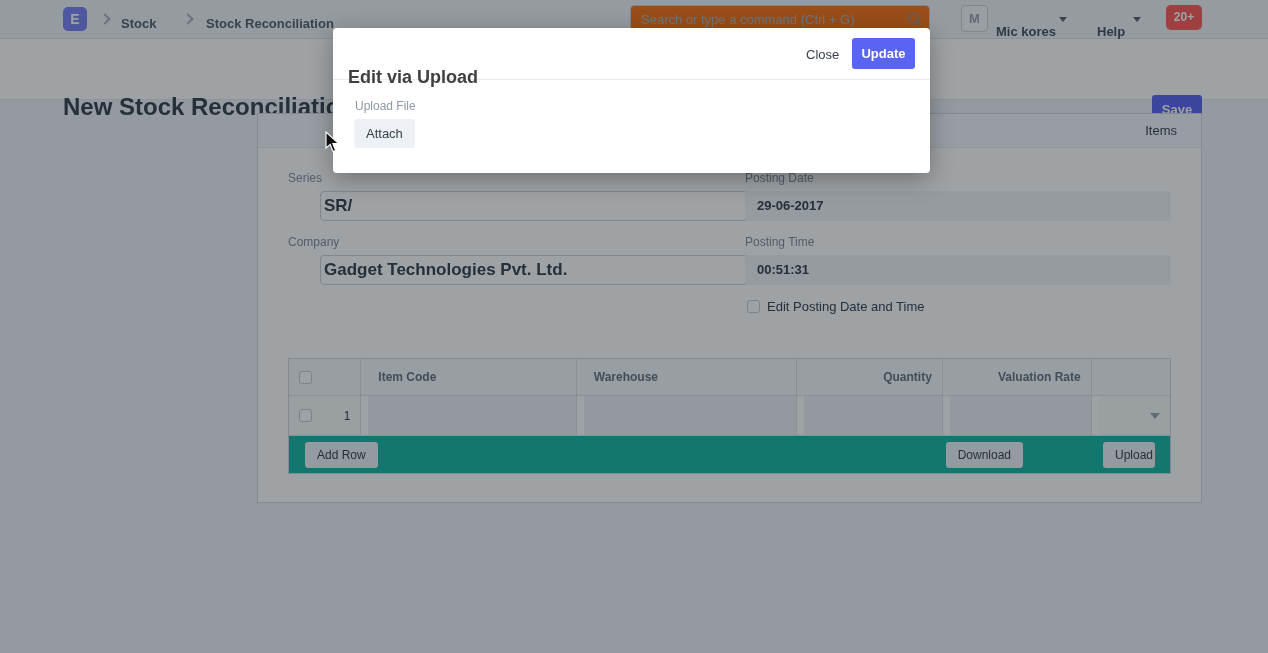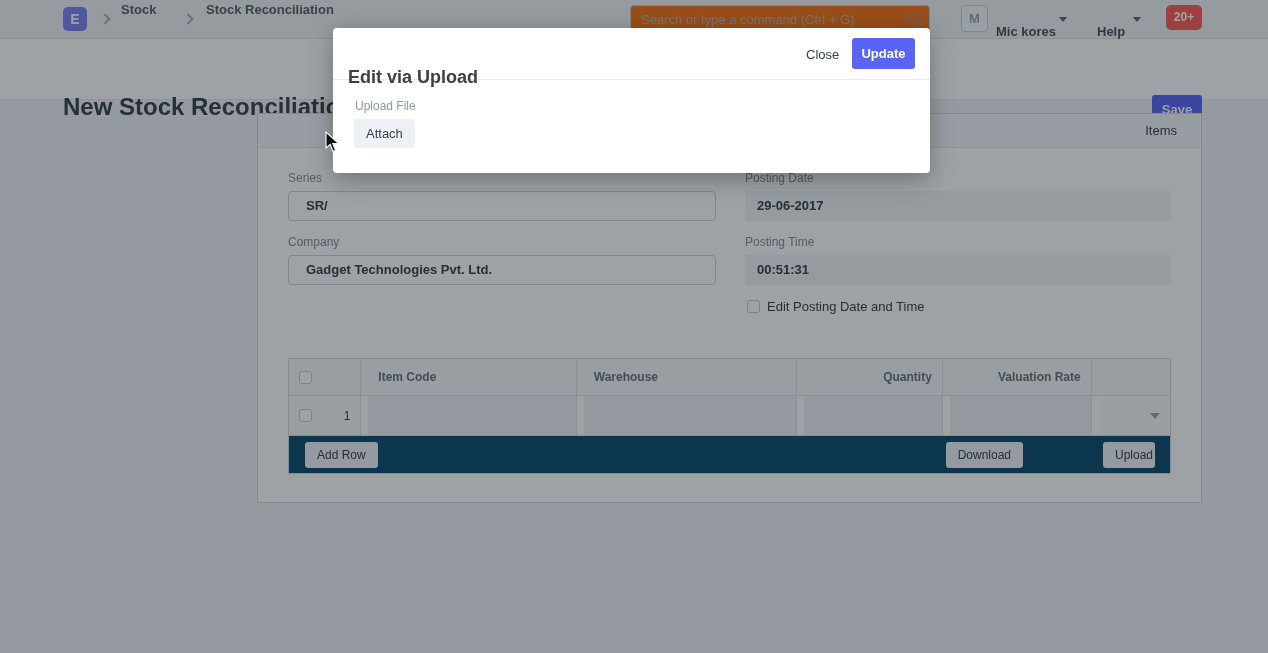--- a/index.html
+++ b/index.html
@@ -13,21 +13,21 @@
   }
   
   .navbar { position:absolute; top:0; left:0; width:1268px; height:39px;
             background:#f0f3f6; border-bottom:1px solid #dde2e7; }
   .logo { position:absolute; left:63px; top:7px; width:24px; height:24px;
           border-radius:5px; background:#7b82f5; color:#fff; font-weight:bold;
           font-size:14px; text-align:center; line-height:24px; }
   .crumb-chev { position:absolute; top:15px; width:8px; height:8px;
                 border-top:2px solid #aab2ba; border-right:2px solid #aab2ba;
                 transform:rotate(45deg); }
-  .crumb { position:absolute; top:2px; font-size:13px; font-weight:bold; color:#535f6b; }
+  .crumb { position:absolute; top:16px; font-size:13px; font-weight:bold; color:#535f6b; }
   .searchbox { position:absolute; left:630px; top:5px; width:300px; height:28px;
                border:1px solid #ccd3d9; border-radius:4px; background:#f97316; }
   .searchbox input { position:absolute; left:10px; top:1px; width:260px; height:24px;
                border:none; outline:none; background:transparent; font-size:13px;
                font-family:"Liberation Sans",sans-serif; color:#36414c; }
   .searchbox input::placeholder { color:#aeb6be; }
   .search-ic { position:absolute; right:7px; top:6px; }
   .avatar { position:absolute; left:961px; top:5px; width:27px; height:27px;
             border:1px solid #ccd3d9; border-radius:4px; background:#f6f8fa;
             color:#99a3ad; font-size:13px; font-weight:bold; text-align:center; line-height:26px; }
@@ -47,43 +47,43 @@
                  border:none; border-radius:3px; font-family:"Liberation Sans",sans-serif; }
   .save-btn { position:absolute; left:1152px; top:56px; width:50px; height:29px; }
   
   .card { position:absolute; left:257px; top:113px; width:945px; height:390px;
           background:#fff; border:1px solid #d3d9de; }
   .section-strip { position:absolute; top:0; left:0; right:0; height:34px;
                    background:#f4f7fa; border-bottom:1px solid #e7ebee; }
   .section-link { position:absolute; right:24px; top:9px; font-size:13px; color:#36414c;margin-left:32px; }
   .f-label { position:absolute; font-size:12px; color:#828e9a; }
   .f-select { position:absolute; width:428px; height:30px; border:1px solid #ccd3d9;
-              border-radius:4px; background:#fff; font-size:13px; font-weight:bold;
-              color:#36414c; line-height:28px; padding-left:17px; }
+              border-radius:4px; background:#fff; font-size:17px; font-weight:bold;
+              color:#36414c; line-height:28px; padding-left:3px;margin-left:32px; }
   .f-readonly { position:absolute; width:426px; height:30px; background:#f0f3f5;
                 border-radius:3px; font-size:13px; font-weight:bold; color:#36414c;
                 line-height:30px; padding-left:12px; }
   .checkbox { width:13px; height:13px; border:1px solid #c5ccd3; border-radius:3px; background:#fff; }
   .cb-abs { position:absolute; left:489px; top:186px; }
   .cb-label { position:absolute; left:509px; top:185px; font-size:13px; color:#36414c; }
   
   .grid { position:absolute; left:30px; top:244px; width:883px; height:116px;
           border:1px solid #d3d9de; }
   .g-row { display:flex; width:100%;gap:7px; }
   .g-head { height:37px; background:#f5f8fa; border-bottom:1px solid #dde2e6; }
   .g-data { height:40px; border-bottom:1px solid #dde2e6; }
   .g-cell { height:100%; border-right:1px solid #dde2e6; font-size:12px;
             font-weight:bold; color:#66727e; padding:0 10px; display:flex; align-items:center; }
   .g-cell:last-child { border-right:none; }
   .w0{width:75px;} .w1{width:218px;} .w2{width:223px;} .w3{width:145px;} .w4{width:148px;} .w5{width:74px;}
   .num { justify-content:flex-end; }
   .g-edit { background:#edf1f4; }
   .g-static { background:#f8fafb; }
   .row-num { font-size:12px; font-weight:normal; color:#36414c; }
-  .g-foot { height:37px; position:relative; background:#0c4a6e; }
+  .g-foot { height:37px; position:relative; background:#14b8a6; }
   .btn-light { background:#eef2f5; border:none; border-radius:3px; font-size:12px;
                color:#36414c; height:26px; padding:0 12px;
                font-family:"Liberation Sans",sans-serif; }
   .row-caret { width:0; height:0; border-left:5px solid transparent;
                border-right:5px solid transparent; border-top:6px solid #9aa4ad;
                margin-left:auto; }
   
   .backdrop { position:absolute; inset:0; background:rgba(12,22,30,0.40); z-index:50; }
   .modal { position:absolute; left:333px; top:28px; width:597px; height:145px;
            background:#fff; border-radius:4px; z-index:60;

